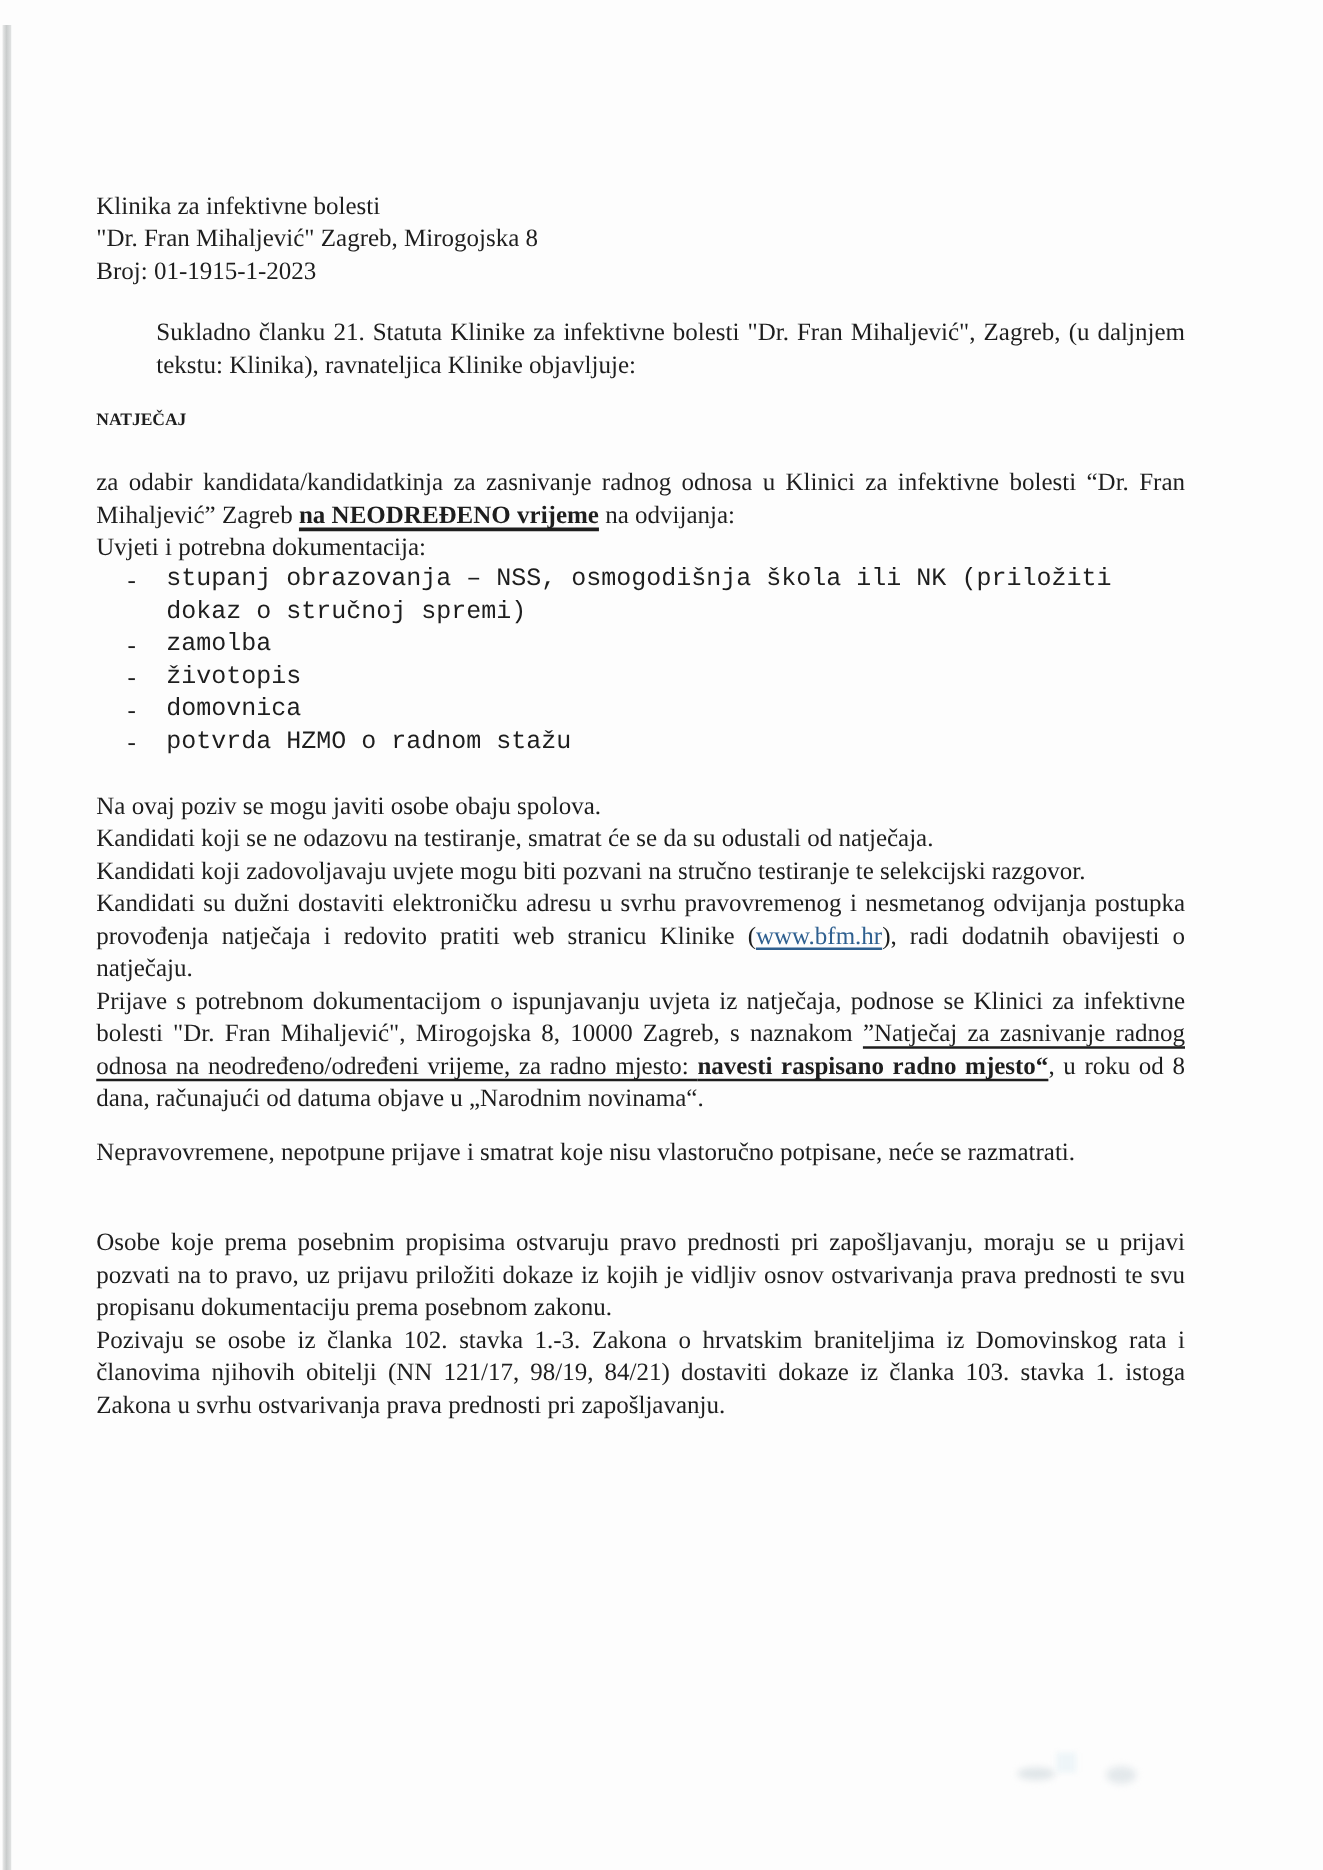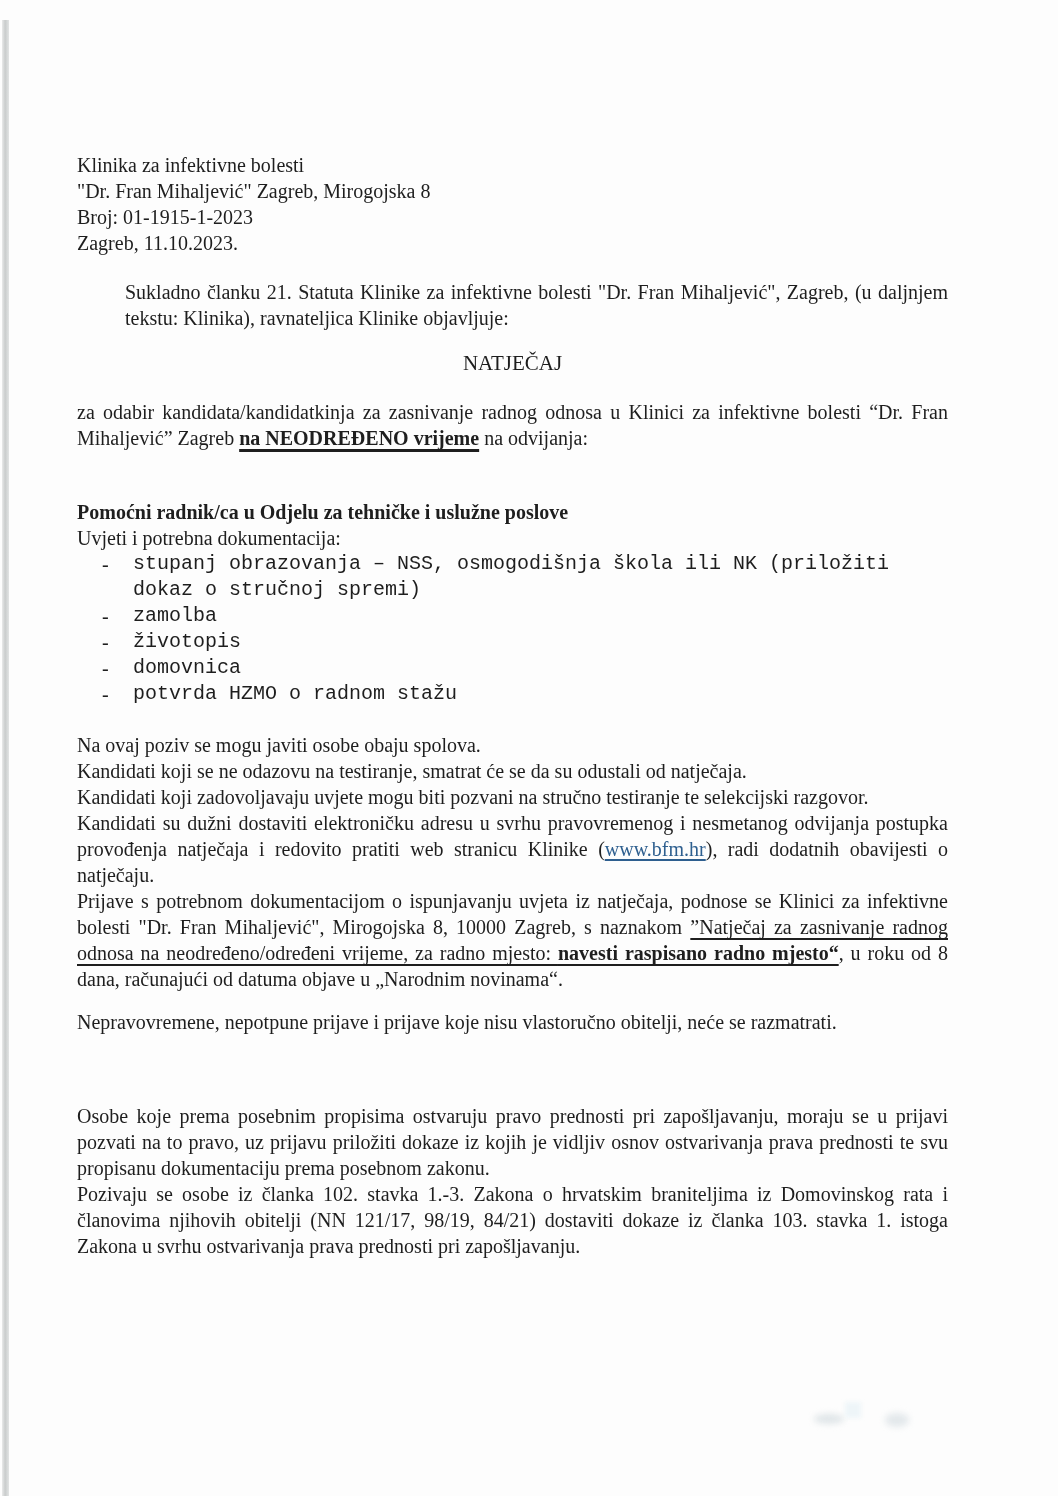--- a/index.html
+++ b/index.html
@@ -50,29 +50,29 @@
   }
   .letterhead div {
     white-space: nowrap;
   }
   p, .para {
     margin: 0;
     text-align: justify;
   }
   .intro        { margin-top: 23px; margin-left: 48px; }
   .doc-title    { margin-top: 19px; margin-bottom: 23px;
-                  text-align: center; font-weight: normal; font-size: 21px; }
+                  font-weight: bold; font-size: 14px; }
   .position-title { margin-top: 48px; font-weight: bold; }
   .req-list     { margin: 0; padding: 0; list-style: none; }
   .req-item     { display: flex; padding-left: 25px; text-align: left; }
   .req-dash     { flex: 0 0 31px; }
   .req-text     { flex: 1; font-family: Liberation Mono, monospace; }
   .general-block { margin-top: 25px; }
   .invalid-para  { margin-top: 17px; }
-  .priority-block { margin-top: 68px; }
+  .priority-block { margin-top: 46px; }
   .emph-underline {
     font-weight: bold;
     text-decoration: underline;
     text-decoration-thickness: 2.5px;
     text-underline-offset: 4px;
   }
   .note-underline {
     text-decoration: underline;
     text-decoration-thickness: 2px;
     text-underline-offset: 4px;
@@ -93,30 +93,28 @@
 <body style="color: rgb(30, 30, 30);">
 
 <div class="scan-edge"></div>
 
 <div class="page">
 
   <div class="letterhead">
     <div>Klinika za infektivne bolesti</div>
     <div>"Dr. Fran Mihaljević" Zagreb, Mirogojska 8</div>
     <div>Broj: 01-1915-1-2023</div>
-    <div>Zagreb, 11.10.2023.</div>
   </div>
 
   <p class="intro">Sukladno članku 21. Statuta Klinike za infektivne bolesti "Dr. Fran Mihaljević", Zagreb, (u daljnjem tekstu: Klinika), ravnateljica Klinike objavljuje:</p>
 
   <div class="doc-title">NATJEČAJ</div>
 
   <p class="subject"><span>za odabir kandidata/kandidatkinja za zasnivanje radnog odnosa u Klinici za infektivne bolesti “Dr. Fran Mihaljević” Zagreb </span><span class="emph-underline">na NEODREĐENO vrijeme</span><span> na odvijanja:</span></p>
 
-  <div class="position-title">Pomoćni radnik/ca u Odjelu za tehničke i uslužne poslove</div>
   <div class="req-label">Uvjeti i potrebna dokumentacija:</div>
 
   <ul class="req-list">
     <li class="req-item">
       <span class="req-dash">-</span>
       <span class="req-text">stupanj obrazovanja – NSS, osmogodišnja škola ili NK (priložiti dokaz o stručnoj spremi)</span>
     </li>
     <li class="req-item">
       <span class="req-dash">-</span>
       <span class="req-text">zamolba</span>
@@ -137,21 +135,21 @@
 
   <div class="general-block">
     <p>Na ovaj poziv se mogu javiti osobe obaju spolova.</p>
     <p>Kandidati koji se ne odazovu na testiranje, smatrat će se da su odustali od natječaja.</p>
     <p>Kandidati koji zadovoljavaju uvjete mogu biti pozvani na stručno testiranje te selekcijski razgovor.</p>
     <p><span>Kandidati su dužni dostaviti elektroničku adresu u svrhu pravovremenog i nesmetanog odvijanja postupka provođenja natječaja i redovito pratiti web stranicu Klinike (</span><a href="#" class="web-link">www.bfm.hr</a><span>), radi dodatnih obavijesti o natječaju.</span></p>
 
     <p><span>Prijave s potrebnom dokumentacijom o ispunjavanju uvjeta iz natječaja, podnose se Klinici za infektivne bolesti "Dr. Fran Mihaljević", Mirogojska 8, 10000 Zagreb, s naznakom </span><span class="note-underline">”Natječaj za zasnivanje radnog odnosa na neodređeno/određeni vrijeme, za radno mjesto: </span><span class="note-underline-bold">navesti raspisano radno mjesto“</span><span>, u roku  od 8 dana, računajući od datuma objave u „Narodnim novinama“.</span></p>
   </div>
 
-  <p class="invalid-para">Nepravovremene, nepotpune prijave i prijave koje nisu vlastoručno obitelji, neće se razmatrati.</p>
+  <p class="invalid-para">Nepravovremene, nepotpune prijave i smatrat koje nisu vlastoručno potpisane, neće se razmatrati.</p>
 
   <div class="priority-block">
     <p>Osobe koje prema posebnim propisima ostvaruju pravo prednosti pri zapošljavanju, moraju se u prijavi pozvati na to pravo, uz prijavu priložiti dokaze iz kojih je vidljiv osnov ostvarivanja prava prednosti te svu propisanu dokumentaciju prema posebnom zakonu.</p>
     <p>Pozivaju se osobe iz članka 102. stavka 1.-3. Zakona o hrvatskim braniteljima iz Domovinskog rata i članovima njihovih obitelji (NN 121/17, 98/19, 84/21) dostaviti dokaze iz članka 103. stavka 1. istoga Zakona u svrhu ostvarivanja prava prednosti pri zapošljavanju.</p>
   </div>
 
 </div>
 
 <div class="smudge smudge-a"></div>
 <div class="smudge smudge-b"></div>

